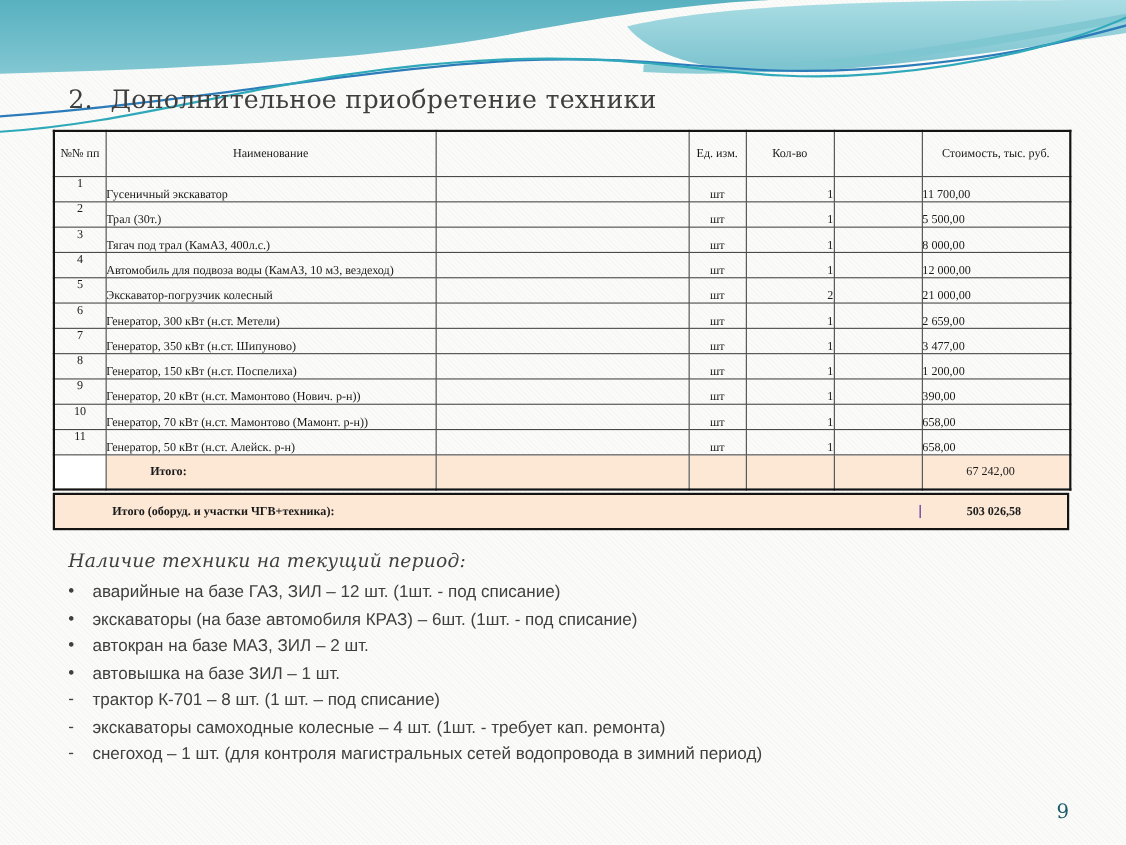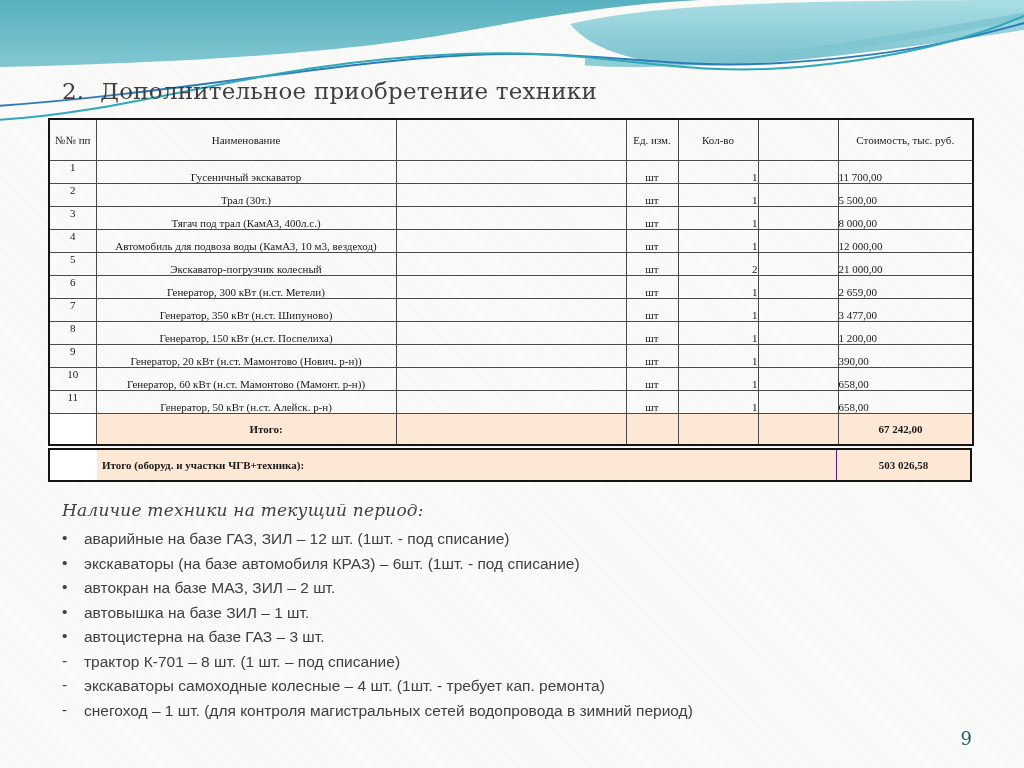--- a/index.html
+++ b/index.html
@@ -15,32 +15,32 @@
              font-size:23px;color:#3f3f3f;letter-spacing:.2px;}
 
   
   .tbl{position:absolute;left:48px;top:118px;border-collapse:collapse;table-layout:fixed;
        width:924px;font-size:11px;background:transparent;}
   .tbl td,.tbl th{border:1px solid #4a4a4a;padding:0;font-weight:normal;overflow:hidden;white-space:nowrap;}
   .tbl{border:2px solid #141414;}
   .tbl .hdr th{height:40px;text-align:center;vertical-align:middle;}
   .tbl .datarow td{height:22px;}
   .td-num{text-align:center;vertical-align:top;padding-top:2px;}
-  .td-name{text-align:center;vertical-align:bottom;padding-left:5px;padding-bottom:3px;}
+  .td-name{text-align:left;vertical-align:bottom;padding-left:5px;padding-bottom:3px;}
   .td-unit{text-align:center;vertical-align:bottom;padding-left:4px;padding-bottom:3px;}
   .td-qty{text-align:right;vertical-align:bottom;padding-right:3px;padding-bottom:3px;}
   .td-cost{vertical-align:bottom;padding-right:40px;padding-bottom:3px;}
   .total-row td{height:30px;background:#fce8d5;vertical-align:middle;padding-left:40px;}
   .total-row .td-num{background:#ffffff;}
   .total-row .td-name{font-weight:bold;vertical-align:middle;}
-  .total-row .td-cost{font-weight:bold;vertical-align:middle;}
+  .total-row .td-cost{font-weight:normal;vertical-align:middle;}
 
   
   .grand{position:absolute;left:48px;top:448px;width:920px;height:30px;
-         border:2px solid #141414;display:flex;font-size:11px;background:#fce8d5;}
+         border:2px solid #141414;display:flex;font-size:11px;background:#fce8d5;align-items:center;}
   .grand .g-white{width:47px;background:#ffffff;}
   .grand .g-label{flex:1;display:flex;align-items:center;padding-left:5px;font-weight:bold;}
   .grand .g-value{width:133px;border-left:1px solid #4c1d95;display:flex;
                   align-items:center;justify-content:center;font-weight:bold;}
 
   
   .avail{position:absolute;left:62px;top:500px;color:#404040;}
   .avail-heading{font-family:"DejaVu Serif","Liberation Serif",serif;font-size:17px;
                  color:#3f3f3f;margin-bottom:7px;letter-spacing:.2px;font-style:italic;}
   .avail-item{font-family:"Liberation Sans",sans-serif;font-size:15.5px;
@@ -176,21 +176,21 @@
       <td class="td-num">9</td>
       <td class="td-name">Генератор, 20 кВт (н.ст. Мамонтово (Нович. р-н))</td>
       <td></td>
       <td class="td-unit">шт</td>
       <td class="td-qty">1</td>
       <td></td>
       <td class="td-cost">390,00</td>
     </tr>
     <tr class="datarow">
       <td class="td-num">10</td>
-      <td class="td-name">Генератор, 60 кВт (н.ст. Мамонтово (Мамонт. р-н))</td>
+      <td class="td-name">Генератор, 70 кВт (н.ст. Мамонтово (Мамонт. р-н))</td>
       <td></td>
       <td class="td-unit">шт</td>
       <td class="td-qty">1</td>
       <td></td>
       <td class="td-cost">658,00</td>
     </tr>
     <tr class="datarow">
       <td class="td-num">11</td>
       <td class="td-name">Генератор, 50 кВт (н.ст. Алейск. р-н)</td>
       <td></td>
@@ -225,23 +225,20 @@
     <div class="avail-item">
       <span class="marker">•</span><span>экскаваторы (на базе автомобиля КРАЗ) – 6шт. (1шт. - под списание)</span>
     </div>
     <div class="avail-item">
       <span class="marker">•</span><span>автокран на базе МАЗ, ЗИЛ – 2 шт.</span>
     </div>
     <div class="avail-item">
       <span class="marker">•</span><span>автовышка на базе ЗИЛ – 1 шт.</span>
     </div>
     <div class="avail-item">
-      <span class="marker">•</span><span>автоцистерна на базе ГАЗ – 3 шт.</span>
-    </div>
-    <div class="avail-item">
       <span class="marker">-</span><span>трактор К-701 – 8 шт. (1 шт. – под списание)</span>
     </div>
     <div class="avail-item">
       <span class="marker">-</span><span>экскаваторы самоходные колесные – 4 шт. (1шт. - требует кап. ремонта)</span>
     </div>
     <div class="avail-item">
       <span class="marker">-</span><span>снегоход – 1 шт. (для контроля магистральных сетей водопровода в зимний период)</span>
     </div>
   </div>
 

